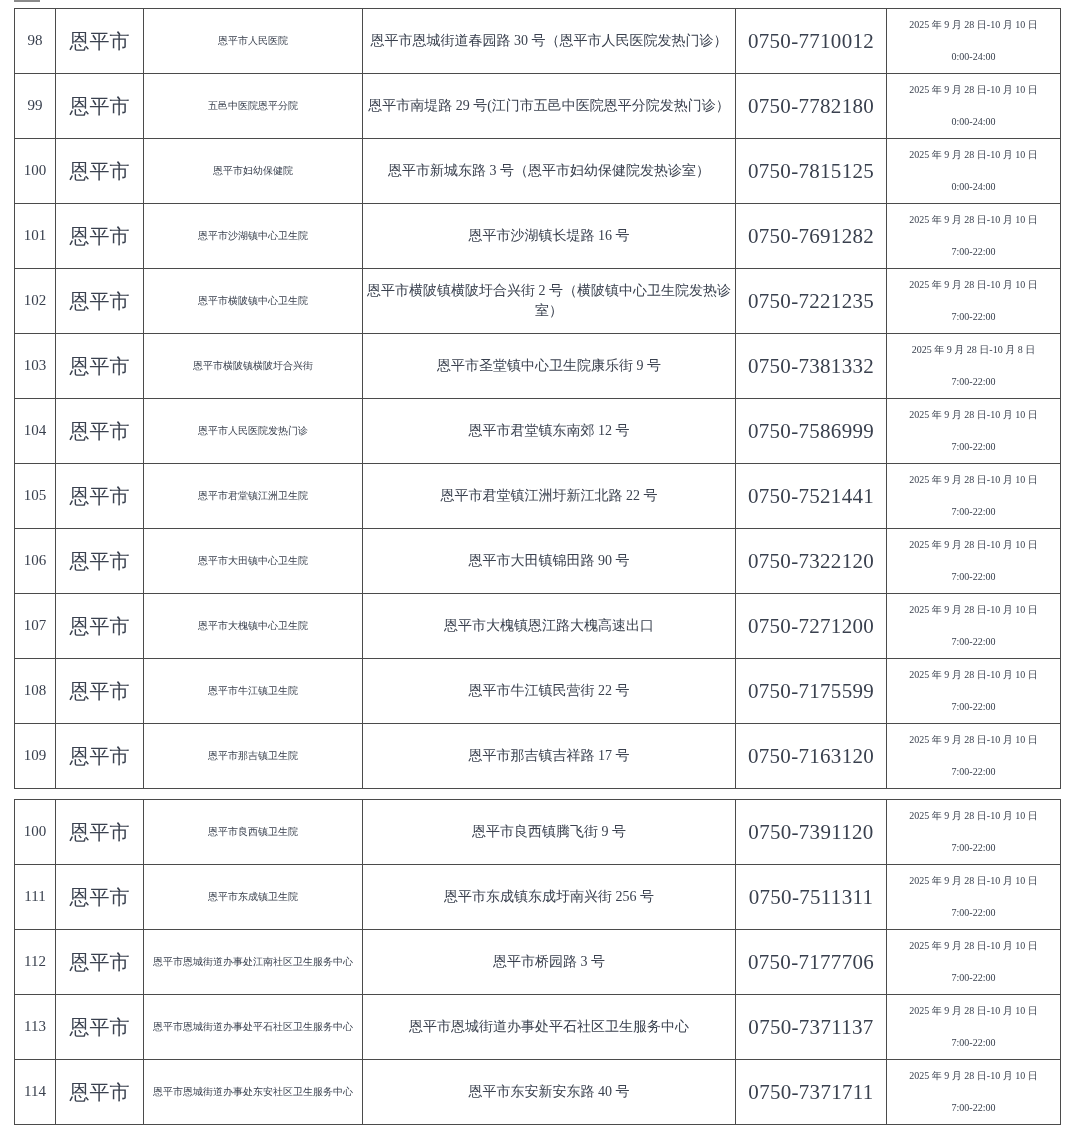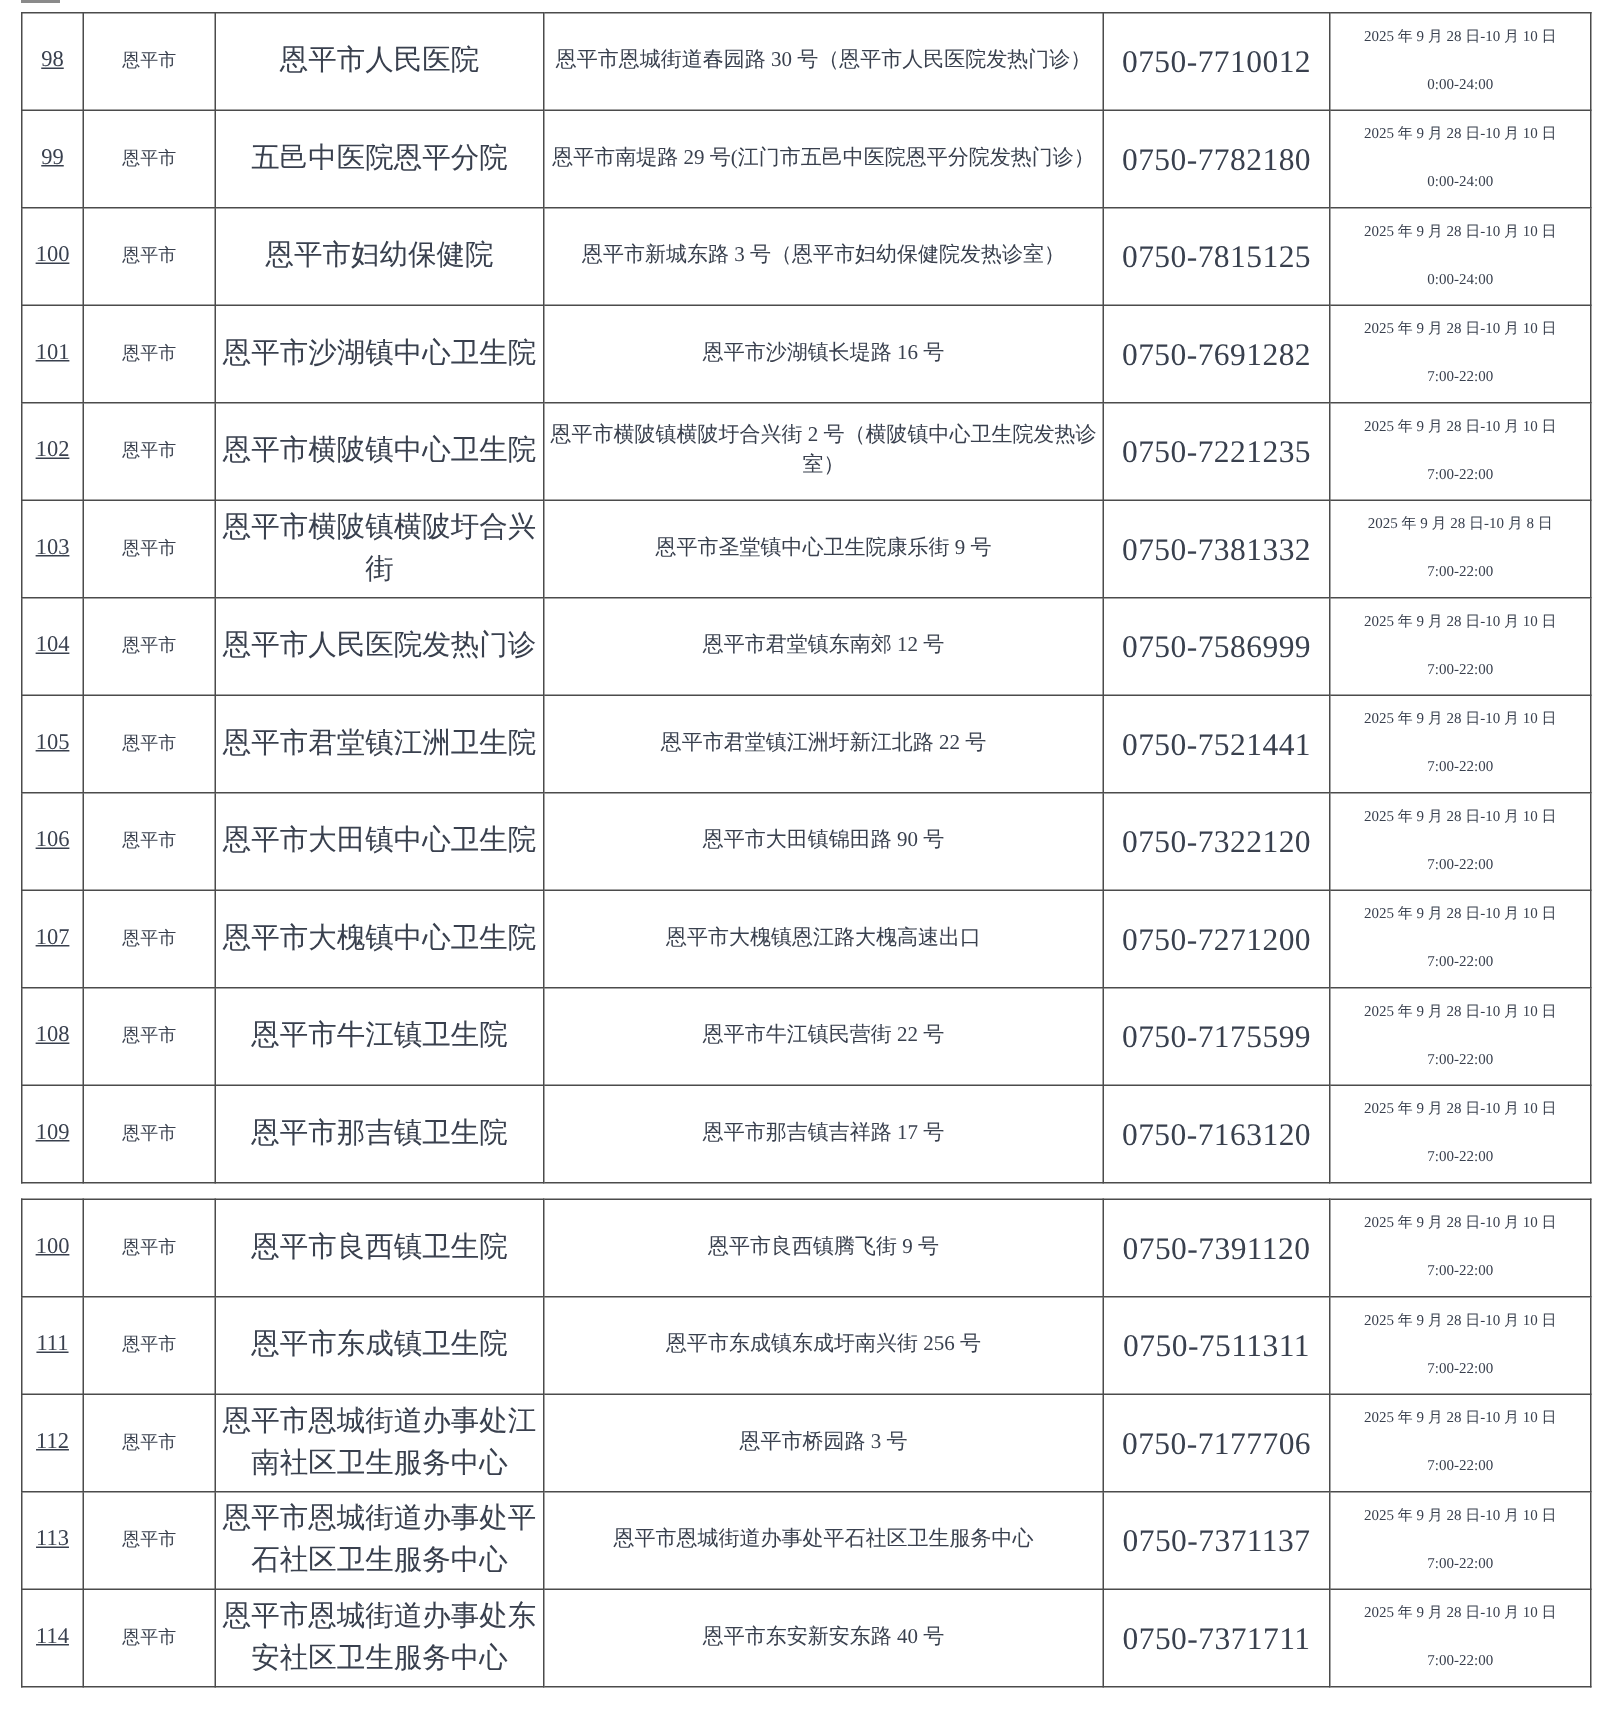--- a/index.html
+++ b/index.html
@@ -43,23 +43,23 @@
     text-align: center;
     vertical-align: middle;
     color: #39404e;
     padding: 2px 3px;
     overflow: hidden;
     line-height: 1.45;
   }
   table.facility-table tr {
     height: 65px;
   }
-  td.c-index   { font-size: 15px; text-decoration: underline; }
-  td.c-city    { font-size: 12px; }
-  td.c-name    { font-size: 19px; }
+  td.c-index   { font-size: 15px; }
+  td.c-city    { font-size: 20px; }
+  td.c-name    { font-size: 10px; }
   td.c-address { font-size: 14px; }
   td.c-phone   { font-size: 21px; letter-spacing: 0.3px; }
   td.c-sched   { font-size: 10px; }
   .sched-date {
     line-height: 1.45;
   }
   .sched-time {
     line-height: 1.45;
     margin-top: 18px;
   }

